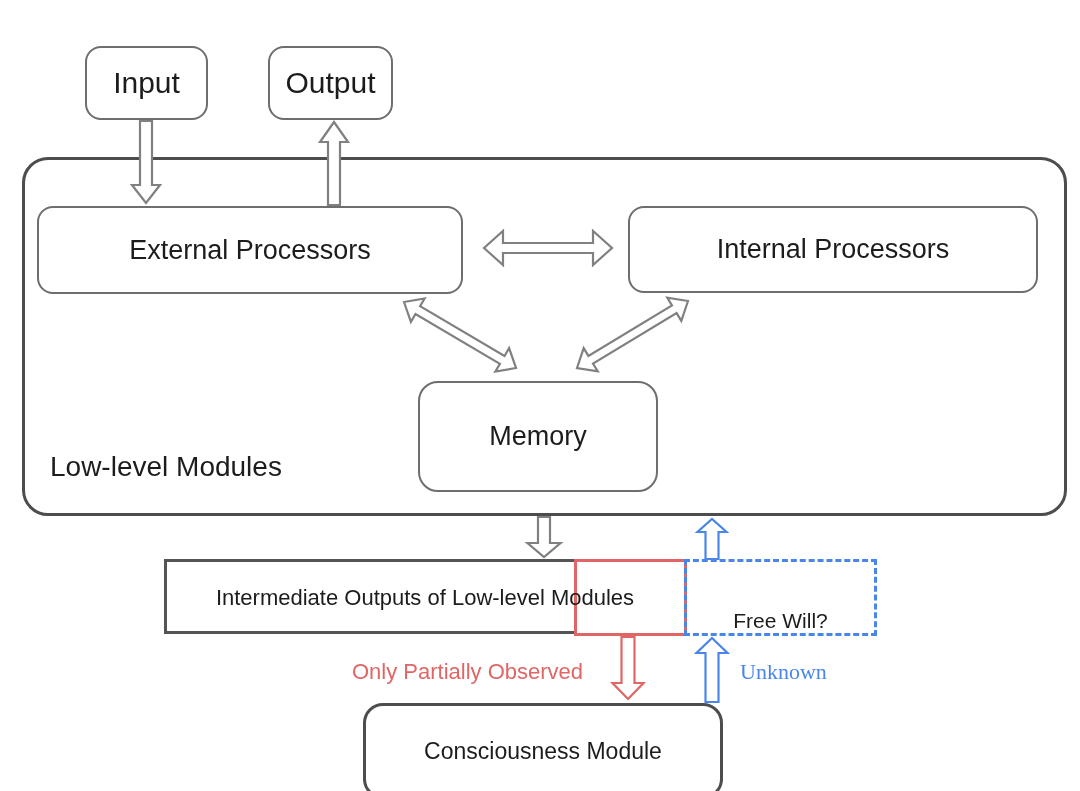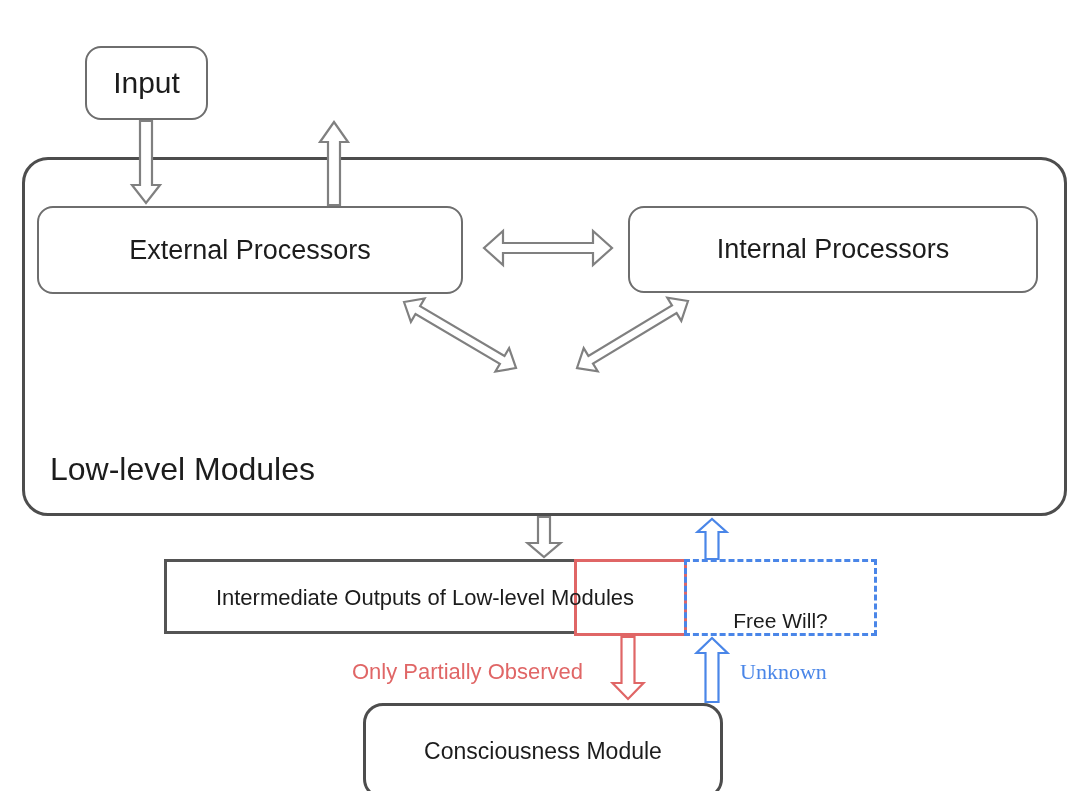--- a/index.html
+++ b/index.html
@@ -34,21 +34,21 @@
     border-radius: 26px;
     background: #ffffff;
     z-index: 1;
   }
 
   .proc-box { font-size: 27px; z-index: 2; }
 
   .container-label {
     position: absolute;
     left: 50px; top: 415px;
-    font-size: 32px;
+    font-size: 28px;
     z-index: 2;
     white-space: nowrap;
   }
 
   .intermediate-gray {
     position: absolute;
     left: 164px; top: 523px; width: 413px; height: 75px;
     border: 3px solid #545454;
     background: #ffffff;
     z-index: 2;
@@ -106,29 +106,35 @@
   }
 </style>
 </head>
 <body>
 
 <div class="stage">
 
   <div class="node io-box" style="left:85px; top:10px; width:123px; height:74px;">
     <span>Input</span>
   </div>
+  <div class="node io-box" style="left:268px; top:10px; width:125px; height:74px;">
+    <span>Output</span>
+  </div>
 
   <div class="container-box"></div>
   <div class="container-label">Low-level Modules</div>
 
   <div class="node proc-box" style="left:37px; top:170px; width:426px; height:88px;text-align:right;">
     <span>External Processors</span>
   </div>
   <div class="node proc-box" style="left:628px; top:170px; width:410px; height:87px;">
     <span>Internal Processors</span>
+  </div>
+  <div class="node proc-box" style="left:418px; top:345px; width:240px; height:111px; border-radius:20px;">
+    <span>Memory</span>
   </div>
 
   <div class="intermediate-gray"></div>
   <div class="partial-red"></div>
   <div class="freewill-blue">
     <span>Free Will?</span>
   </div>
   <div class="intermediate-label">Intermediate Outputs of Low-level Modules</div>
 
   <div class="annotation red">Only Partially Observed</div>

